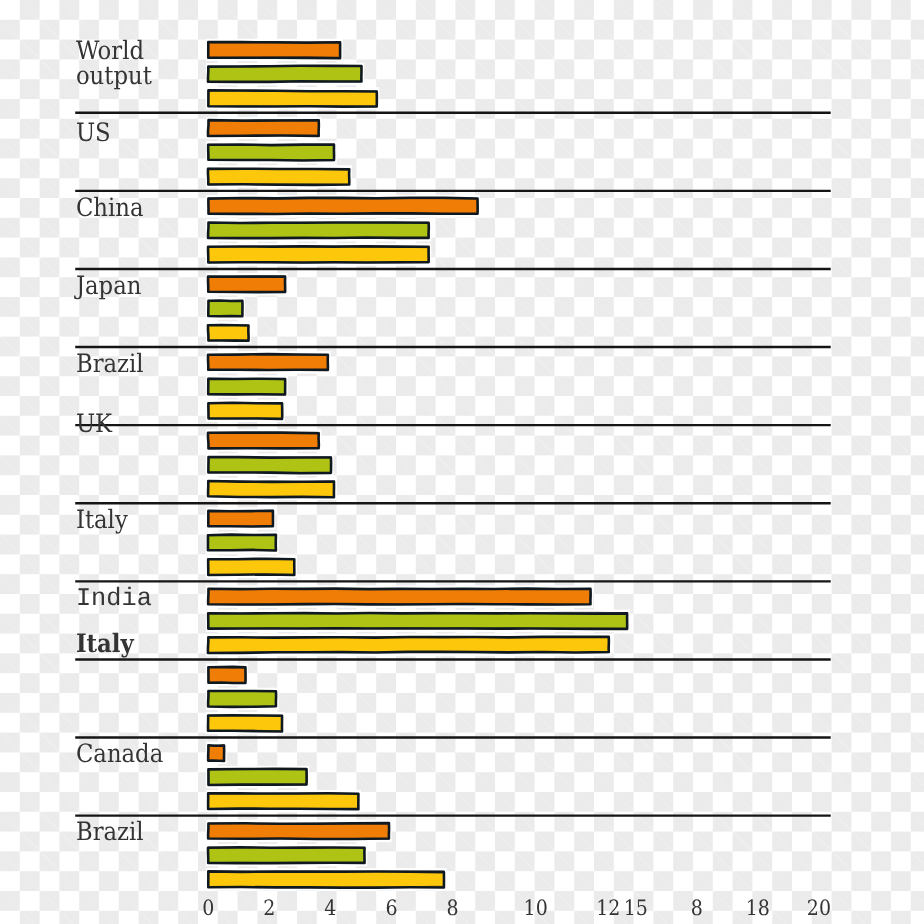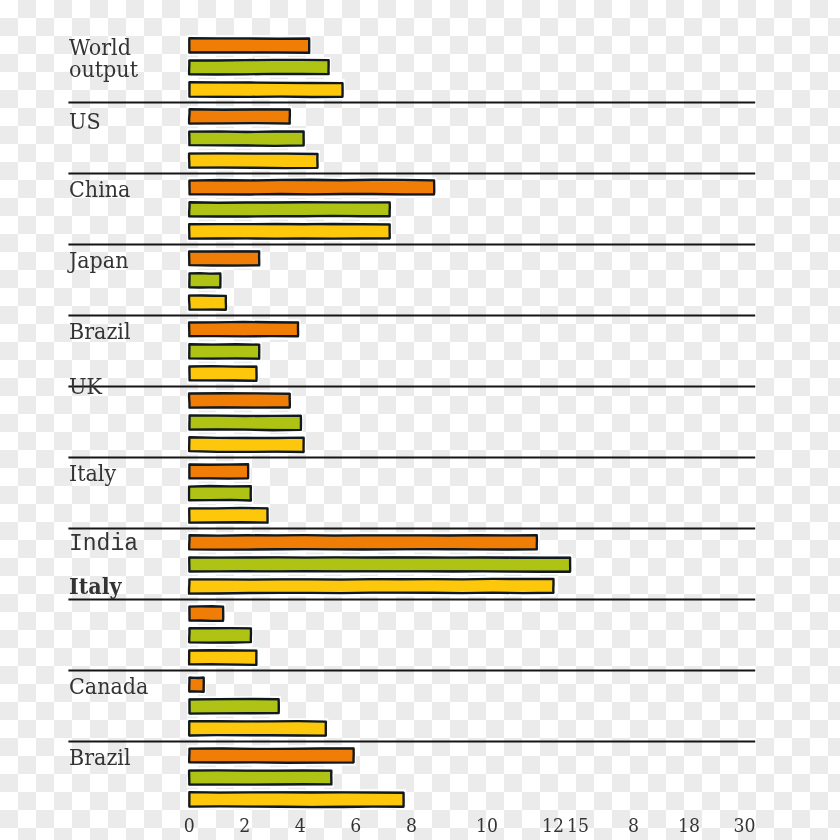--- a/index.html
+++ b/index.html
@@ -156,14 +156,14 @@
     <div class="ticklabel" style="left: 189.3px; top: 815.6px;">0</div>
     <div class="ticklabel" style="left: 244.82px; top: 815.6px;">2</div>
     <div class="ticklabel" style="left: 300.34px; top: 815.6px;">4</div>
     <div class="ticklabel" style="left: 355.86px; top: 815.6px;">6</div>
     <div class="ticklabel" style="left: 411.38px; top: 815.6px;">8</div>
     <div class="ticklabel" style="left: 487px; top: 815.6px;">10</div>
     <div class="ticklabel" style="left: 519px; top: 815.6px; margin-left: 34px;">12</div>
     <div class="ticklabel" style="left: 577.94px; top: 815.6px;">15</div>
     <div class="ticklabel" style="left: 633.46px; top: 815.6px;">8</div>
     <div class="ticklabel" style="left: 688.98px; top: 815.6px;">18</div>
-    <div class="ticklabel" style="left: 744.5px; top: 815.6px;">30</div>
+    <div class="ticklabel" style="left: 744.5px; top: 815.6px;">20</div>
   </div>
 
 </body></html>

